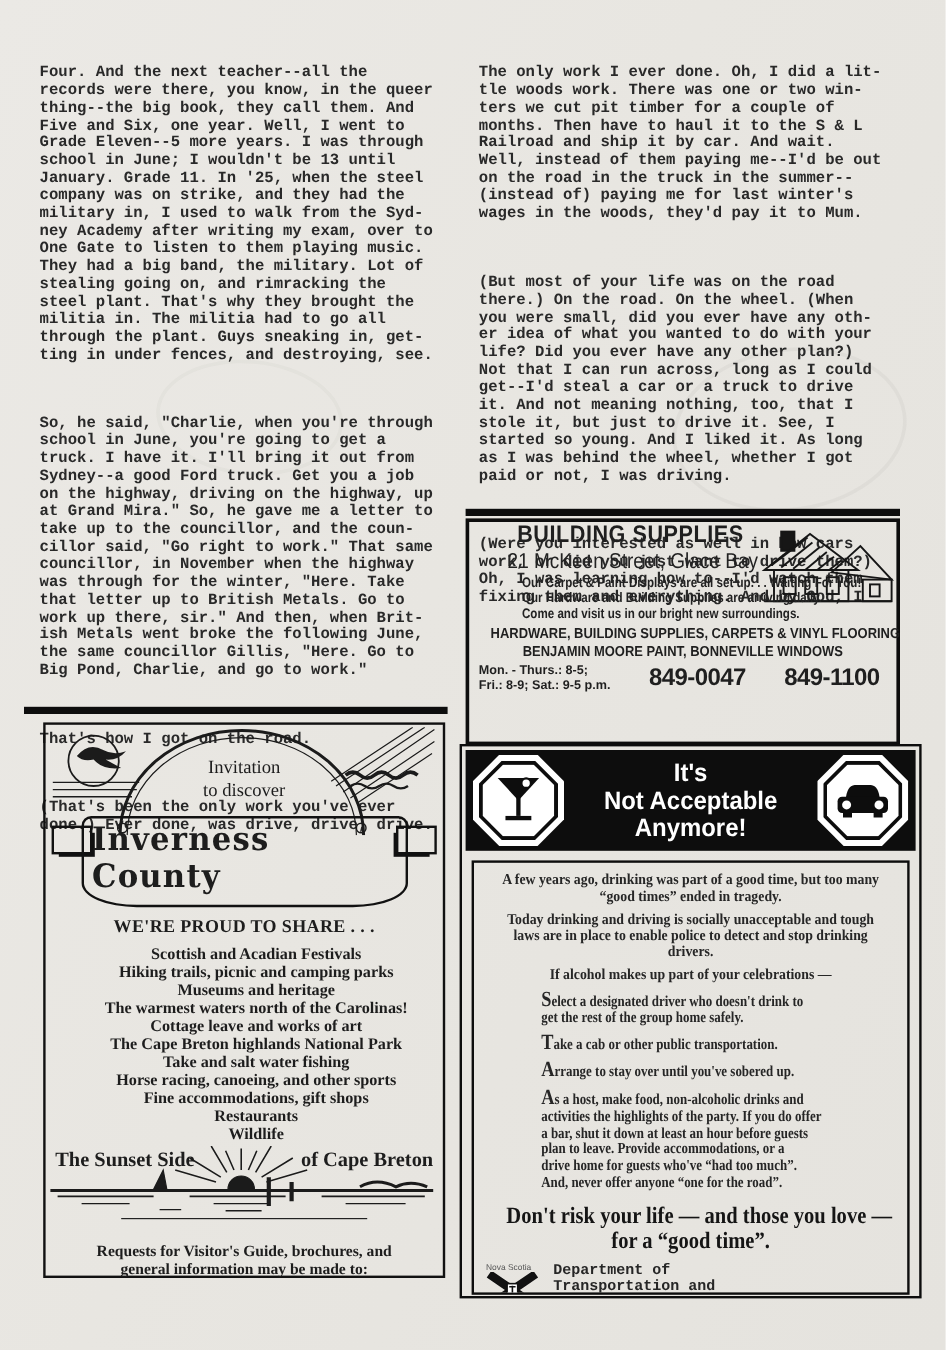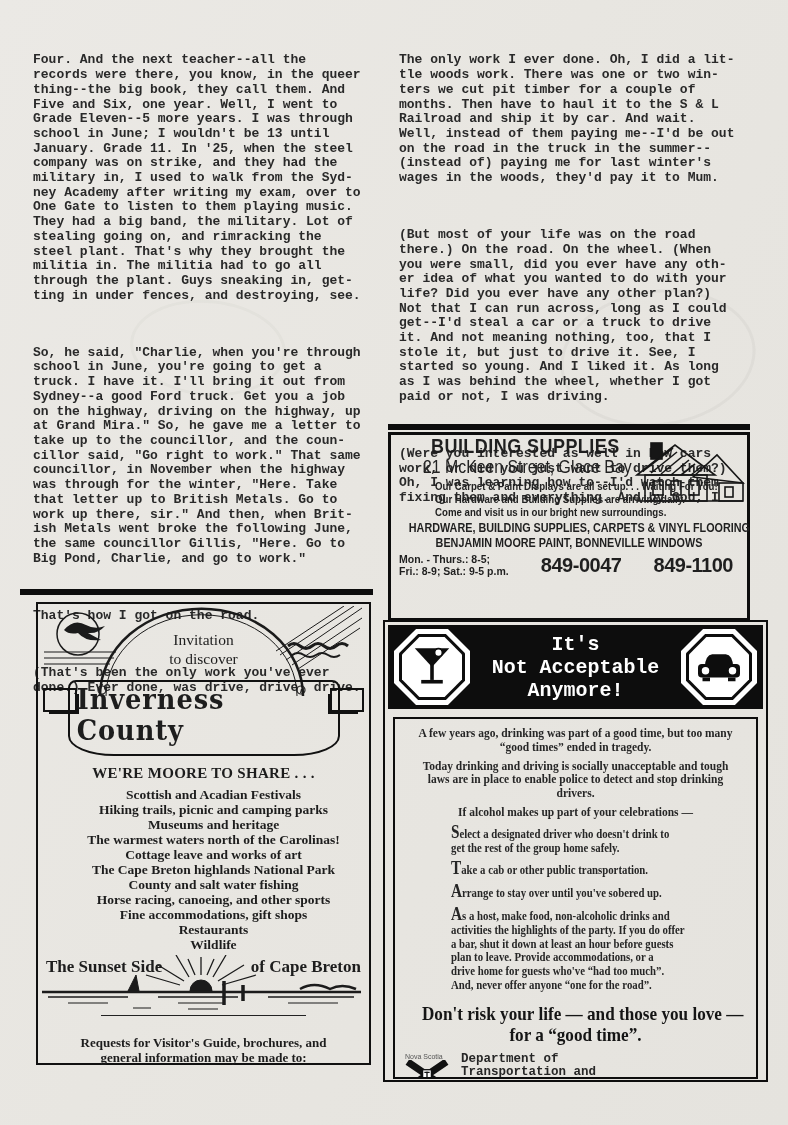--- a/index.html
+++ b/index.html
@@ -22,21 +22,21 @@
           transform:scaleX(.9);transform-origin:left;line-height:22px;}
   .mt-addr{font-size:18px;white-space:nowrap;transform:scaleX(.88);transform-origin:left;line-height:21px;color:#222;}
   .mt-pitch{font-weight:bold;font-size:11.5px;line-height:13px;white-space:pre;
             transform:scaleX(.84);transform-origin:left;color:#222;}
   .mt-caps{font-weight:bold;font-size:12px;line-height:14.5px;white-space:pre;text-align:center;
            transform:scaleX(.9);transform-origin:center;}
   .mt-hours{font-weight:bold;font-size:10.5px;line-height:12px;white-space:pre;}
   .mt-phone{font-weight:bold;font-size:20px;letter-spacing:-.5px;white-space:nowrap;}
   
   .da-outer{border:2px solid #0d0d0d;}
-  .da-banner{background:#0d0d0d;display:flex;align-items:center;justify-content:space-between;padding:4px 6px;font-family:Liberation Mono, monospace;}
+  .da-banner{background:#0d0d0d;display:flex;align-items:center;justify-content:space-between;padding:4px 6px;}
   .da-headline{color:#fff;font-weight:bold;font-size:21px;line-height:23px;text-align:center;
                white-space:pre;transform:scaleX(.95);flex:1;}
   .oct{width:76px;height:76px;background:#fff;display:flex;align-items:center;justify-content:center;
        clip-path:polygon(29% 0,71% 0,100% 29%,100% 71%,71% 100%,29% 100%,0 71%,0 29%);}
   .oct-m{width:66px;height:66px;background:#0d0d0d;display:flex;align-items:center;justify-content:center;
        clip-path:polygon(29% 0,71% 0,100% 29%,100% 71%,71% 100%,29% 100%,0 71%,0 29%);}
   .oct-i{width:60px;height:60px;background:#fff;display:flex;align-items:center;justify-content:center;
        clip-path:polygon(29% 0,71% 0,100% 29%,100% 71%,71% 100%,29% 100%,0 71%,0 29%);}
   .da-body{border:2px solid #0d0d0d;margin:8px 8px 0 8px;padding:8px 6px 4px 6px;height:346px;overflow:hidden;
            font-family:"Liberation Serif",serif;font-weight:bold;color:#262626;}
@@ -198,29 +198,29 @@
       </g>
     </svg>
     <div class="inv-invite">Invitation
 to discover</div>
   </div>
   <div class="ribbon l"></div>
   <div class="ribbon r"></div>
   <div class="inv-frame">
     <div class="inv-title">Inverness County</div>
   </div>
-  <div class="inv-share">WE'RE MOORE TO SHARE . . .</div>
+  <div class="inv-share">WE'RE PROUD TO SHARE . . .</div>
   <div class="inv-list">
     <div>Scottish and Acadian Festivals</div>
     <div>Hiking trails, picnic and camping parks</div>
     <div>Museums and heritage</div>
     <div>The warmest waters north of the Carolinas!</div>
     <div>Cottage leave and works of art</div>
     <div>The Cape Breton highlands National Park</div>
-    <div>County and salt water fishing</div>
+    <div>Take and salt water fishing</div>
     <div>Horse racing, canoeing, and other sports</div>
     <div>Fine accommodations, gift shops</div>
     <div>Restaurants</div>
     <div>Wildlife</div>
   </div>
   <div class="inv-sunset">
     <div class="inv-ss-l">The Sunset Side</div>
     <div class="inv-ss-r">of Cape Breton</div>
     <svg width="327" height="58" viewBox="0 0 327 58" class="abs" style="left:0;top:0;">
       <g stroke="#1b1b1b" fill="none">

